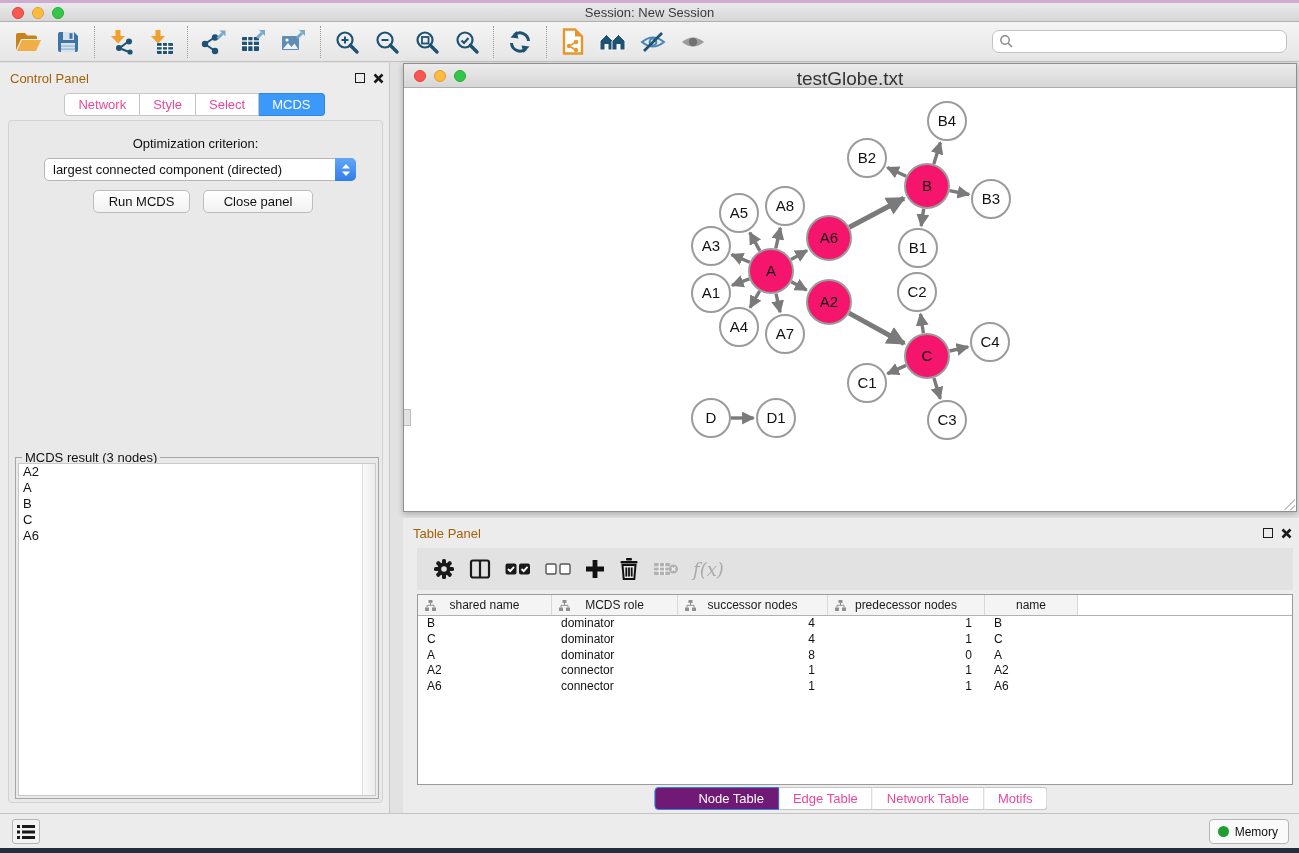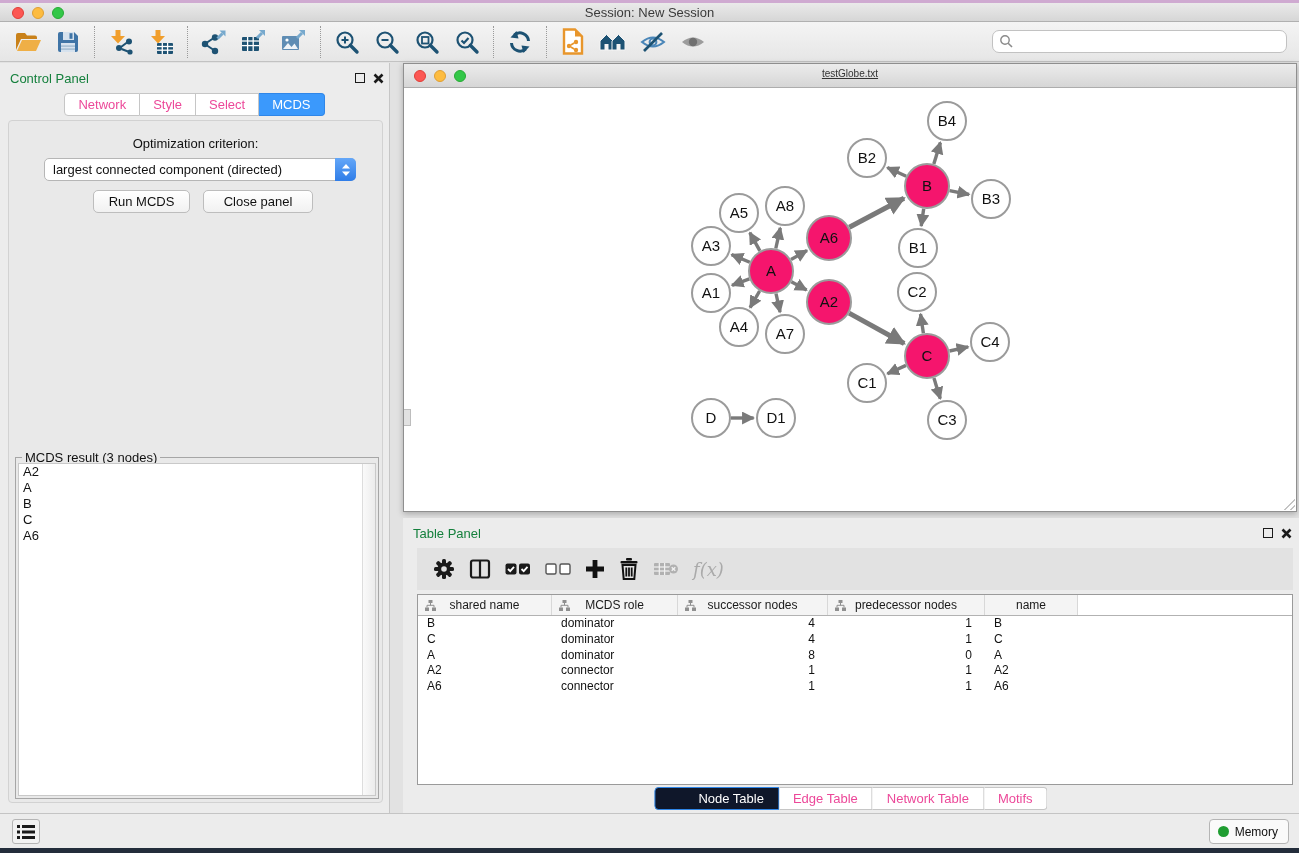--- a/index.html
+++ b/index.html
@@ -26,21 +26,21 @@
   .tsep { width:0; height:32px; border-left:1px dotted #9a9a9a; margin:0 6px; }
   .search-box { margin-left:auto; margin-right:4px; width:295px; height:23px; background:#fff;
                 border:1px solid #c2c2c2; border-radius:7px; display:flex; align-items:center; padding:0 6px; }
   .search-box input { border:none; outline:none; flex:1; font-size:12px; margin-left:4px;
                       font-family:"Liberation Sans",sans-serif; background:transparent; }
 
   
   .control-panel { position:absolute; left:0; top:63px; width:390px; height:750px;
                    background:#ececec; border-right:1px solid #c6c6c6; }
   .cp-header { position:relative; height:30px; }
-  .panel-title { position:absolute; left:10px; top:8px; font-size:13px; color:#15803d; }
+  .panel-title { position:absolute; left:10px; top:8px; font-size:13px; color:#a16207; }
   .panel-btn { position:absolute; top:8px; width:14px; height:14px; display:flex;
                align-items:center; justify-content:center; background:none; border:none; padding:0; }
   .float-glyph { width:10px; height:10px; border:1.6px solid #1a1a1a; display:inline-block; }
   .seg { display:flex; justify-content:center; }
   .seg-item { font-size:13px; color:#ec4899; background:#fff; border:1px solid #c6c6c6;
               border-left:none; padding:3px 13px; cursor:default; }
   .seg-item:first-child { border-left:1px solid #c6c6c6; border-radius:4px 0 0 4px; }
   .seg-item:last-child { border-radius:0 4px 4px 0; }
   .seg-item.active { background:#3b99fc; border-color:#2f86e8; color:#fff; }
   .cp-content { position:absolute; left:8px; top:57px; width:375px; bottom:10px;
@@ -66,21 +66,21 @@
   .result-scroll { position:absolute; right:0; top:0; bottom:0; width:13px;
                    background:linear-gradient(to right,#fafafa,#ececec); border-left:1px solid #ddd; }
   .result-item { font-size:13px; color:#111; line-height:16px; padding-left:4px; }
 
   
   .net-window { position:absolute; left:403px; top:63px; width:894px; height:449px;
                 background:#fff; border:1px solid #8f8f8f; box-shadow:0 2px 6px rgba(0,0,0,.25); }
   .net-titlebar { position:absolute; top:0; left:0; right:0; height:24px;
                   background:linear-gradient(#ececec,#d6d6d6); border-bottom:1px solid #adadad; }
   .net-titlebar .lights { top:6px; left:10px; }
-  .net-title { position:absolute; left:0; right:0; top:4px; text-align:center; font-size:10px; color:#333;text-decoration:underline; }
+  .net-title { position:absolute; left:0; right:0; top:4px; text-align:center; font-size:19px; color:#333; }
   .net-canvas { position:absolute; top:25px; left:0; right:0; bottom:0; background:#fff; overflow:hidden; }
   .win-grip { position:absolute; left:0; top:345px; width:7px; height:17px; background:#e2e2e2;
               border:1px solid #bdbdbd; border-left:none; }
   .resize-grip { position:absolute; right:1px; bottom:1px; width:14px; height:14px;
                  background:repeating-linear-gradient(135deg,#c4c4c4 0 1px,transparent 1px 4px);
                  clip-path:polygon(100% 0,100% 100%,0 100%); }
 
   
   .table-panel { position:absolute; left:403px; top:518px; width:896px; height:295px; background:#ececec; }
   .tp-header { position:relative; height:28px; }
@@ -91,21 +91,21 @@
   .table-wrap { position:absolute; left:14px; right:6px; top:76px; bottom:28px; background:#fff;
                 border:1px solid #9a9a9a; overflow:hidden; }
   .t-head { display:flex; height:21px; border-bottom:1px solid #b2b2b2; }
   .t-hcell { position:relative; background:#f4f4f4; border-right:1px solid #d8d8d8; font-size:12px;
              color:#1a1a1a; display:flex; align-items:center; justify-content:center; }
   .t-hcell .hicon { position:absolute; left:7px; top:5px; }
   .t-row { display:flex; height:15.8px; font-size:12px; color:#111; }
   .t-cell { overflow:hidden; white-space:nowrap; }
   .tabs-bottom { position:absolute; bottom:3px; left:50%; transform:translateX(-50%); display:flex; }
   .tabs-bottom .seg-item { padding:3px 14px; }
-  .tabs-bottom .seg-item.active { background:#0f172a; border-color:#2f86e8;padding-left:43px; }
+  .tabs-bottom .seg-item.active { background:#701a75; border-color:#2f86e8;padding-left:43px; }
 
   
   .status-bar { position:absolute; left:0; top:813px; right:0; height:35px; background:#ececec;
                 border-top:1px solid #c4c4c4; }
   .list-btn { position:absolute; left:12px; top:5px; width:28px; height:25px; background:#f2f2f2;
               border:1px solid #b5b5b5; border-radius:3px; display:flex; align-items:center; justify-content:center; }
   .memory-btn { position:absolute; right:10px; top:5px; height:25px; padding:0 10px 0 8px;
                 background:#fafafa; border:1px solid #b5b5b5; border-radius:4px;
                 display:flex; align-items:center; gap:6px; font-size:12px; color:#111;
                 font-family:"Liberation Sans",sans-serif; }

